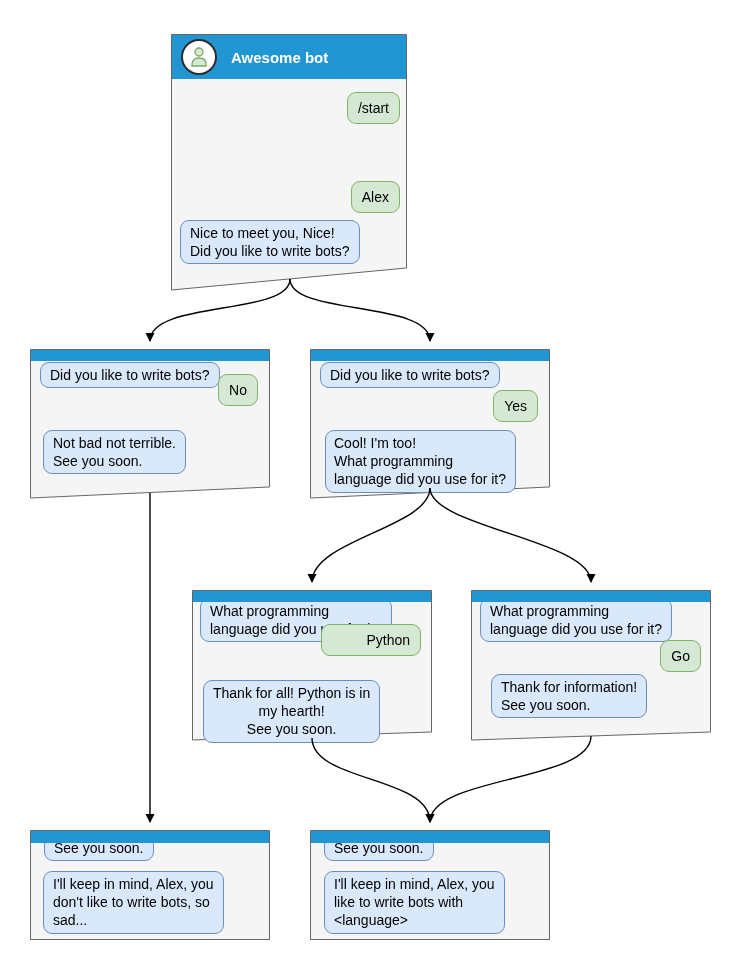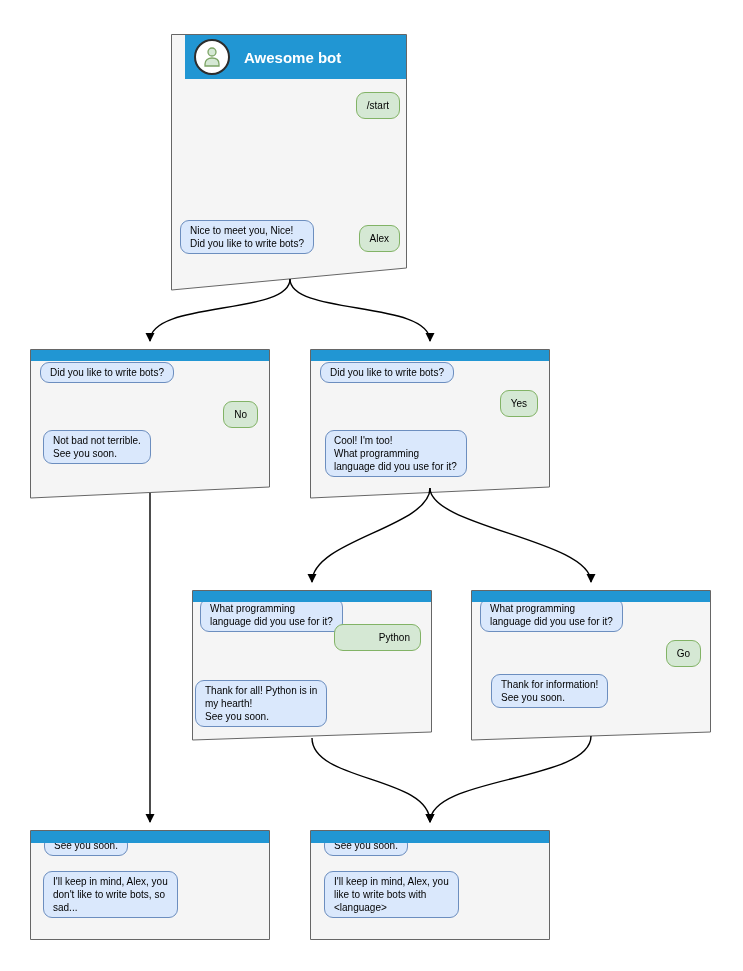--- a/index.html
+++ b/index.html
@@ -7,31 +7,31 @@
     position:relative; width:743px; height:971px; background:#ffffff;
     font-family:"Liberation Sans", sans-serif; color:#000;
   }
   .node { position:absolute; }
   .node-shape { position:absolute; left:0; top:0; overflow:visible; }
   .node-header {
     position:absolute; left:1px; right:1px; top:1px;
     background:#2196d3; z-index:2;
   }
   .main-header {
-    height:44px; display:flex; align-items:center; gap:14px; padding-left:9px;margin-left:13px;
+    height:44px; display:flex; align-items:center; gap:14px; padding-left:9px;
   }
   .mini-header { height:11px; }
   .avatar {
     width:36px; height:36px; border-radius:50%; background:#ffffff;
     border:2px solid #2d2d2d; display:flex; align-items:center; justify-content:center;
     box-sizing:border-box; flex:0 0 auto;
   }
   .title { color:#ffffff; font-size:15px; font-weight:bold; }
   .bubble {
-    position:absolute; border-radius:9px; font-size:10px; line-height:1.3;
+    position:absolute; border-radius:9px; font-size:14px; line-height:1.3;
     white-space:pre-line; z-index:1;
   }
   .bot  { background:#dae8fc; border:1px solid #6c8ebf; padding:3px 9px; }
   .user { background:#d5e8d4; border:1px solid #82b366; padding:6px 10px; }
   .connectors { position:absolute; left:0; top:0; z-index:3; pointer-events:none; }
 </style>
 </head>
 <body>
 
 <div class="canvas">
@@ -43,32 +43,32 @@
     <div class="node-header main-header">
       <div class="avatar">
         <svg width="24" height="24" viewBox="0 0 24 24">
           <circle cx="12" cy="7" r="4" fill="#d5e8d4" stroke="#7ca465" stroke-width="1.3"></circle>
           <path d="M5 21 v-2 c0-4.2 3.2-6 7-6 s7 1.8 7 6 v2 z" fill="#d5e8d4" stroke="#7ca465" stroke-width="1.3"></path>
         </svg>
       </div>
       <span class="title">Awesome bot</span>
     </div>
     <div class="bubble user" style="right:7px; top:58px;">/start</div>
-    <div class="bubble user" style="right:7px; top:147px;margin-top:44px;">Alex</div>
+    <div class="bubble user" style="right:7px; top:147px;">Alex</div>
     <div class="bubble bot" style="left:9px; top:186px;">Nice to meet you, Nice!
 Did you like to write bots?</div>
   </div>
 
   <div class="node" style="left:30px; top:349px; width:240px; height:149px;">
     <svg class="node-shape" width="240" height="149" viewBox="0 0 240 149">
       <polygon points="0.5,0.5 239.5,0.5 239.5,138 0.5,149" fill="#f5f5f5" stroke="#666666" stroke-width="1"></polygon>
     </svg>
     <div class="node-header mini-header"></div>
     <div class="bubble bot" style="left:10px; top:13px;">Did you like to write bots?</div>
-    <div class="bubble user" style="right:12px; top:52px;">No</div>
+    <div class="bubble user" style="right:12px; top:25px;">No</div>
     <div class="bubble bot" style="left:13px; top:81px;">Not bad not terrible.
 See you soon.</div>
   </div>
 
   <div class="node" style="left:310px; top:349px; width:240px; height:149px;">
     <svg class="node-shape" width="240" height="149" viewBox="0 0 240 149">
       <polygon points="0.5,0.5 239.5,0.5 239.5,138 0.5,149" fill="#f5f5f5" stroke="#666666" stroke-width="1"></polygon>
     </svg>
     <div class="node-header mini-header"></div>
     <div class="bubble bot" style="left:10px; top:13px;">Did you like to write bots?</div>
@@ -79,21 +79,21 @@
   </div>
 
   <div class="node" style="left:192px; top:590px; width:240px; height:150px;">
     <svg class="node-shape" width="240" height="150" viewBox="0 0 240 150">
       <polygon points="0.5,0.5 239.5,0.5 239.5,142 0.5,150" fill="#f5f5f5" stroke="#666666" stroke-width="1"></polygon>
     </svg>
     <div class="node-header mini-header"></div>
     <div class="bubble bot" style="left:8px; top:8px;">What programming
 language did you use for it?</div>
     <div class="bubble user" style="right:11px; top:34px;padding-left:44px;">Python</div>
-    <div class="bubble bot" style="left:3px; top:90px;">Thank for all! Python is in
+    <div class="bubble bot" style="left:11px; top:90px;text-align:center;">Thank for all! Python is in
 my hearth!
 See you soon.</div>
   </div>
 
   <div class="node" style="left:471px; top:590px; width:240px; height:150px;">
     <svg class="node-shape" width="240" height="150" viewBox="0 0 240 150">
       <polygon points="0.5,0.5 239.5,0.5 239.5,142 0.5,150" fill="#f5f5f5" stroke="#666666" stroke-width="1"></polygon>
     </svg>
     <div class="node-header mini-header"></div>
     <div class="bubble bot" style="left:9px; top:8px;">What programming

